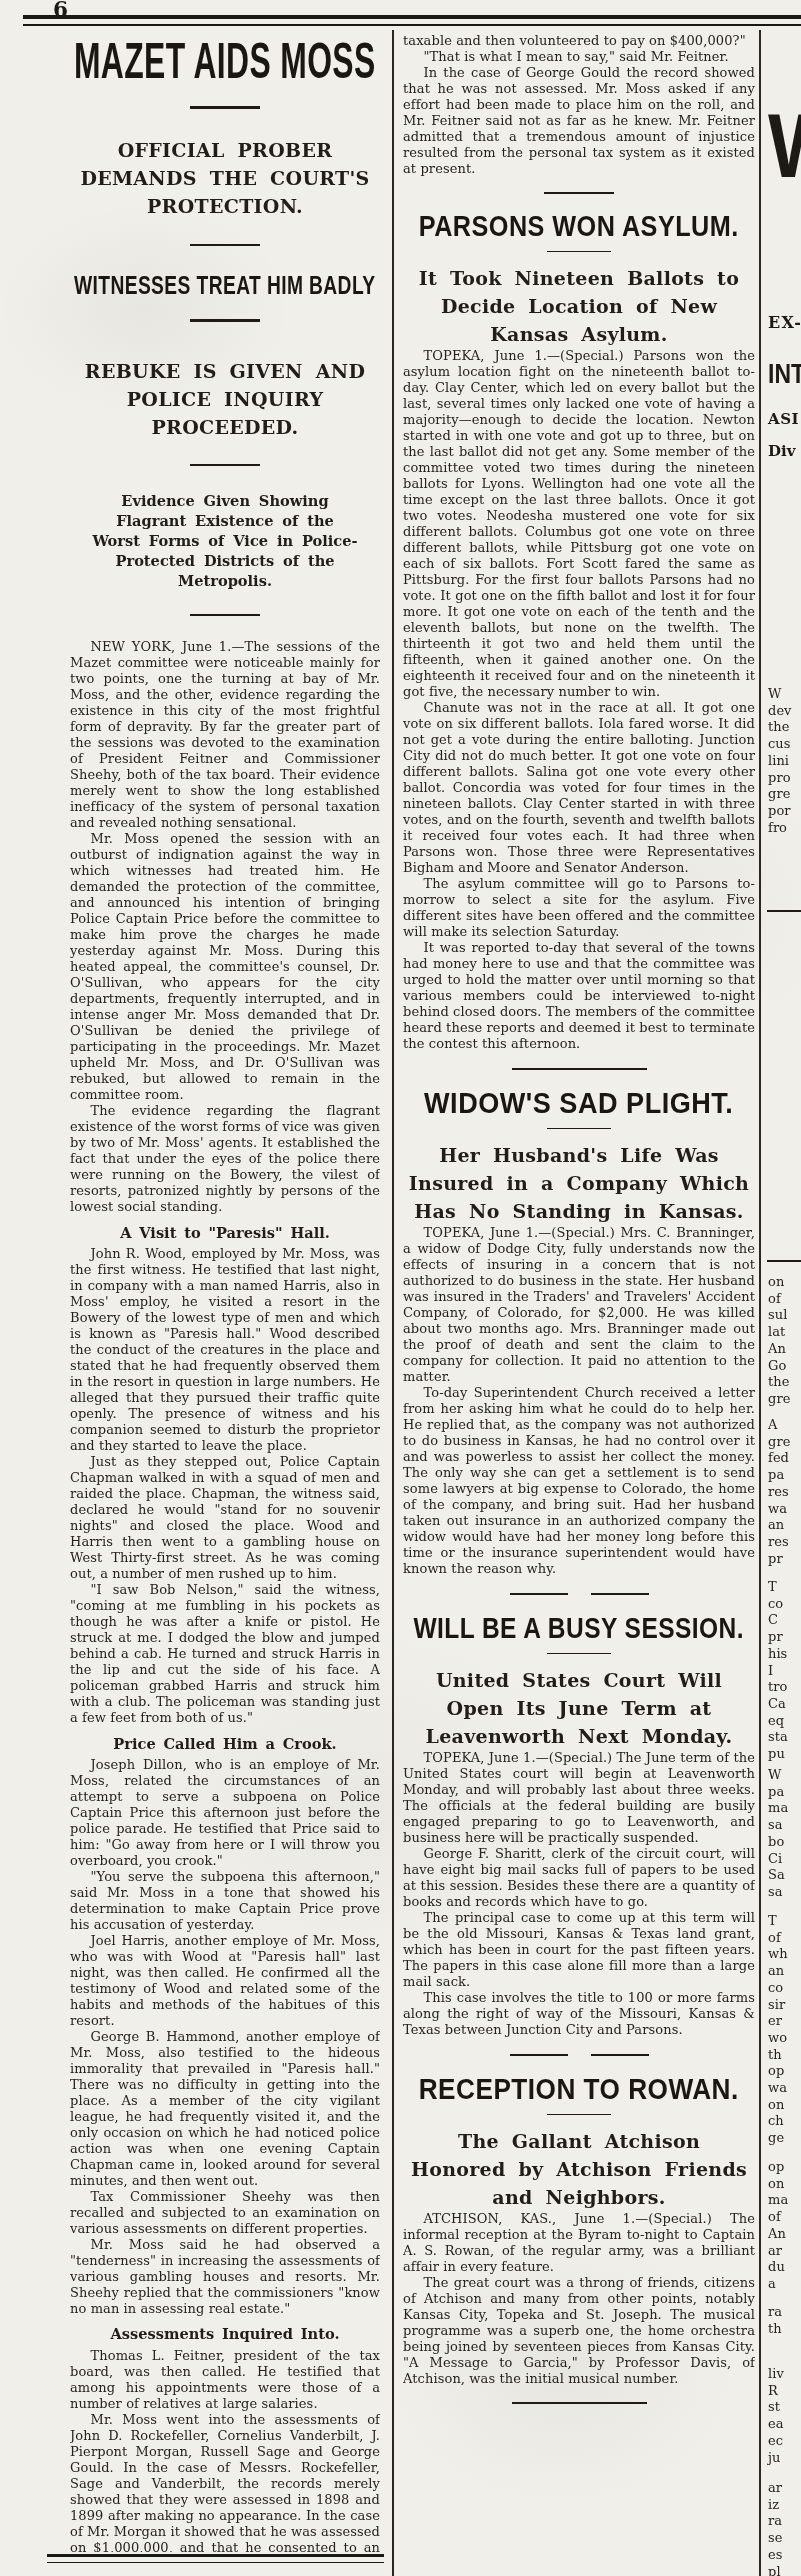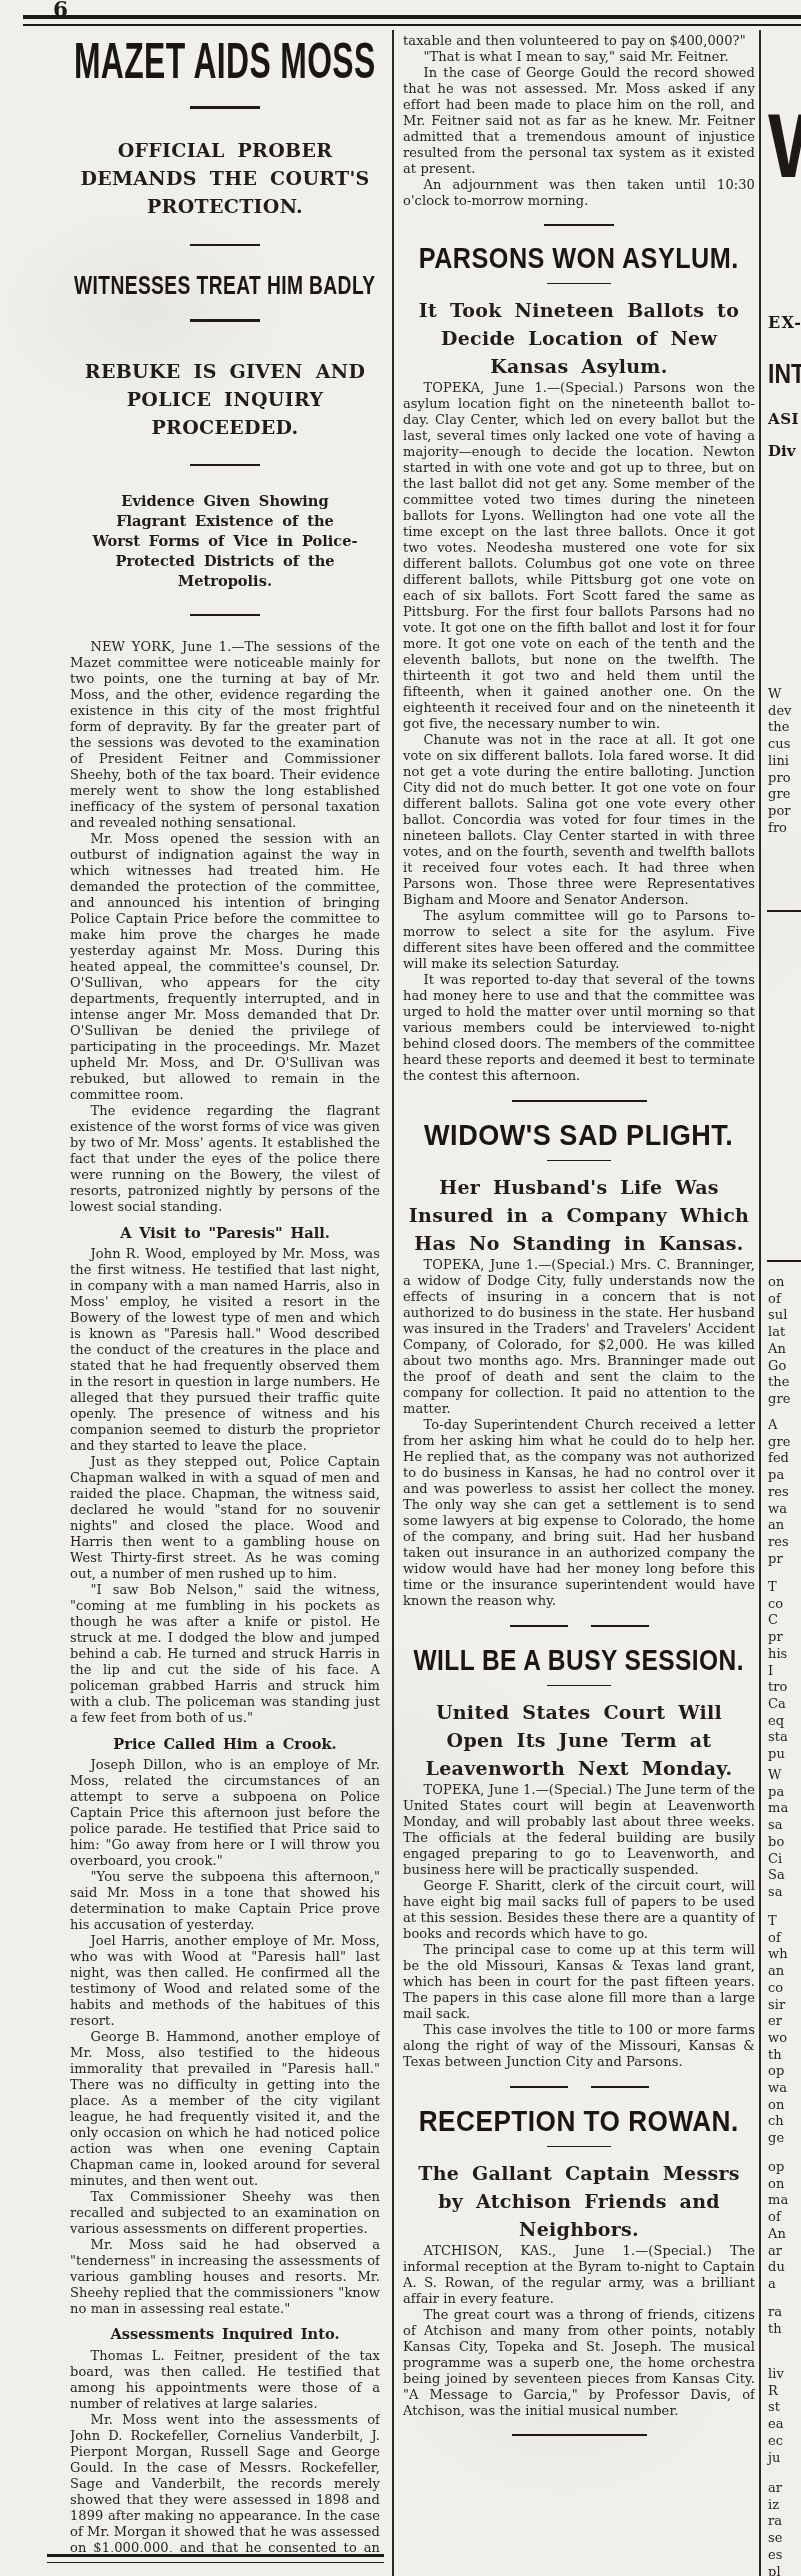--- a/index.html
+++ b/index.html
@@ -135,21 +135,20 @@
         <p class="bpara">Mr. Moss went into the assessments of John D. Rockefeller, Cornelius Vanderbilt, J. Pierpont Morgan, Russell Sage and George Gould. In the case of Messrs. Rockefeller, Sage and Vanderbilt, the records merely showed that they were assessed in 1898 and 1899 after making no appearance. In the case of Mr. Morgan it showed that he was assessed on $1,000,000, and that he consented to an assessment on $400,000 after stating that he had no property upon which he could be assessed.</p>
       </div>
   </div>
 
   <div class="col-mid">
     <div>
 
     <p class="bpara cont">taxable and then volunteered to pay on $400,000?"</p>
         <p class="bpara">"That is what I mean to say," said Mr. Feitner.</p>
         <p class="bpara">In the case of George Gould the record showed that he was not assessed. Mr. Moss asked if any effort had been made to place him on the roll, and Mr. Feitner said not as far as he knew. Mr. Feitner admitted that a tremendous amount of injustice resulted from the personal tax system as it existed at present.</p>
-        <p class="bpara">An adjournment was then taken until 10:30 o'clock to-morrow morning.</p>
       </div>
 
     <div class="divider mid"></div>
 
     <section>
       <svg class="gothic" width="352" height="32" viewBox="0 0 653 60">
         <text x="326" y="50" font-size="54" text-anchor="middle" textLength="600" lengthAdjust="spacingAndGlyphs">PARSONS WON ASYLUM.</text>
       </svg>
       <div class="divider small"></div>
       <div class="subhead">It Took Nineteen Ballots to Decide Location of New Kansas Asylum.</div>
@@ -200,21 +199,21 @@
     <div class="divider-double">
         <i></i>
         <i></i>
       </div>
 
     <section>
       <svg class="gothic" width="352" height="32" viewBox="0 0 653 60">
         <text x="326" y="50" font-size="54" text-anchor="middle" textLength="600" lengthAdjust="spacingAndGlyphs">RECEPTION TO ROWAN.</text>
       </svg>
       <div class="divider small"></div>
-      <div class="subhead">The Gallant Captain Messrs by Atchison Friends and Neighbors.</div>
+      <div class="subhead">The Gallant Atchison Honored by Atchison Friends and Neighbors.</div>
       <div>
 
       <p class="bpara">ATCHISON, KAS., June 1.—(Special.) The informal reception at the Byram to-night to Captain A. S. Rowan, of the regular army, was a brilliant affair in every feature.</p>
           <p class="bpara">The great court was a throng of friends, citizens of Atchison and many from other points, notably Kansas City, Topeka and St. Joseph. The musical programme was a superb one, the home orchestra being joined by seventeen pieces from Kansas City. "A Message to Garcia," by Professor Davis, of Atchison, was the initial musical number.</p>
         </div>
     </section>
 
     <div class="end-divider"></div>
   </div>
 

